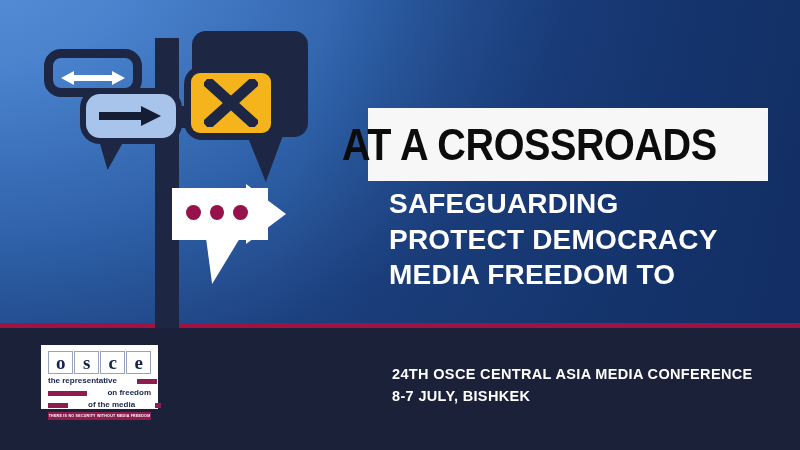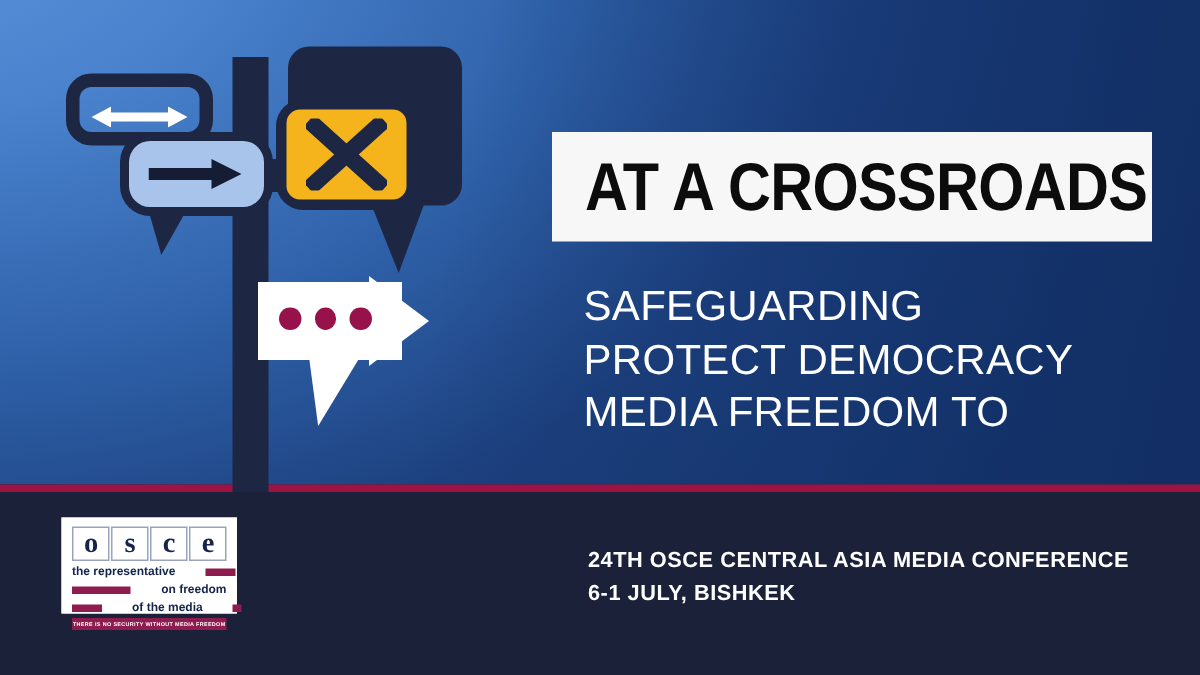--- a/index.html
+++ b/index.html
@@ -101,43 +101,43 @@
   .bubble-w-tail{
     position:absolute;left:206px;top:238px;width:34px;height:46px;
     background:#ffffff;
     clip-path:polygon(0 0,100% 0,18% 100%);
   }
   .dots{position:absolute;left:186px;top:205px;width:62px;height:18px;display:flex;gap:9px;}
   .dot{width:15px;height:15px;border-radius:50%;background:#97124a;}
 
   
   .title-band{
-    position:absolute;left:368px;top:88px;width:400px;height:73px;
+    position:absolute;left:368px;top:108px;width:400px;height:73px;
     background:#f7f7f7;
-    display:flex;align-items:center;
+    display:flex;align-items:center;justify-content:flex-end;
   }
   .title-text{
     font-family:"Liberation Sans", sans-serif;
     font-weight:bold;
     font-size:45px;
     letter-spacing:-0.5px;
     color:#0c0c0c;
     margin-left:22px;
     transform:scaleX(0.88);
     transform-origin:left center;
     white-space:nowrap;
     line-height:1;
   }
 
   
   .subtitle{
     position:absolute;left:389px;top:186px;width:400px;
     color:#ffffff;
     font-family:"Liberation Sans", sans-serif;
-    font-weight:normal;
+    font-weight:bold;
     font-size:28px;
     line-height:1.27;
     letter-spacing:0.2px;
   }
   .subtitle div{white-space:nowrap;}
 
   
   .conf{
     position:absolute;left:392px;top:363px;
     color:#ffffff;
@@ -237,21 +237,21 @@
   </div>
 
   <div class="subtitle">
     <div>SAFEGUARDING</div>
     <div>PROTECT DEMOCRACY</div>
     <div>MEDIA FREEDOM TO</div>
   </div>
 
   <div class="conf">
     <div>24TH OSCE CENTRAL ASIA MEDIA CONFERENCE</div>
-    <div>6-1 JULY, BISHKEK</div>
+    <div>8-7 JULY, BISHKEK</div>
   </div>
 
   <div class="logo">
     <div class="logo-row1">
       <span class="osce-cell">o</span>
       <span class="osce-cell">s</span>
       <span class="osce-cell">c</span>
       <span class="osce-cell">e</span>
     </div>
     <div class="logo-line">

